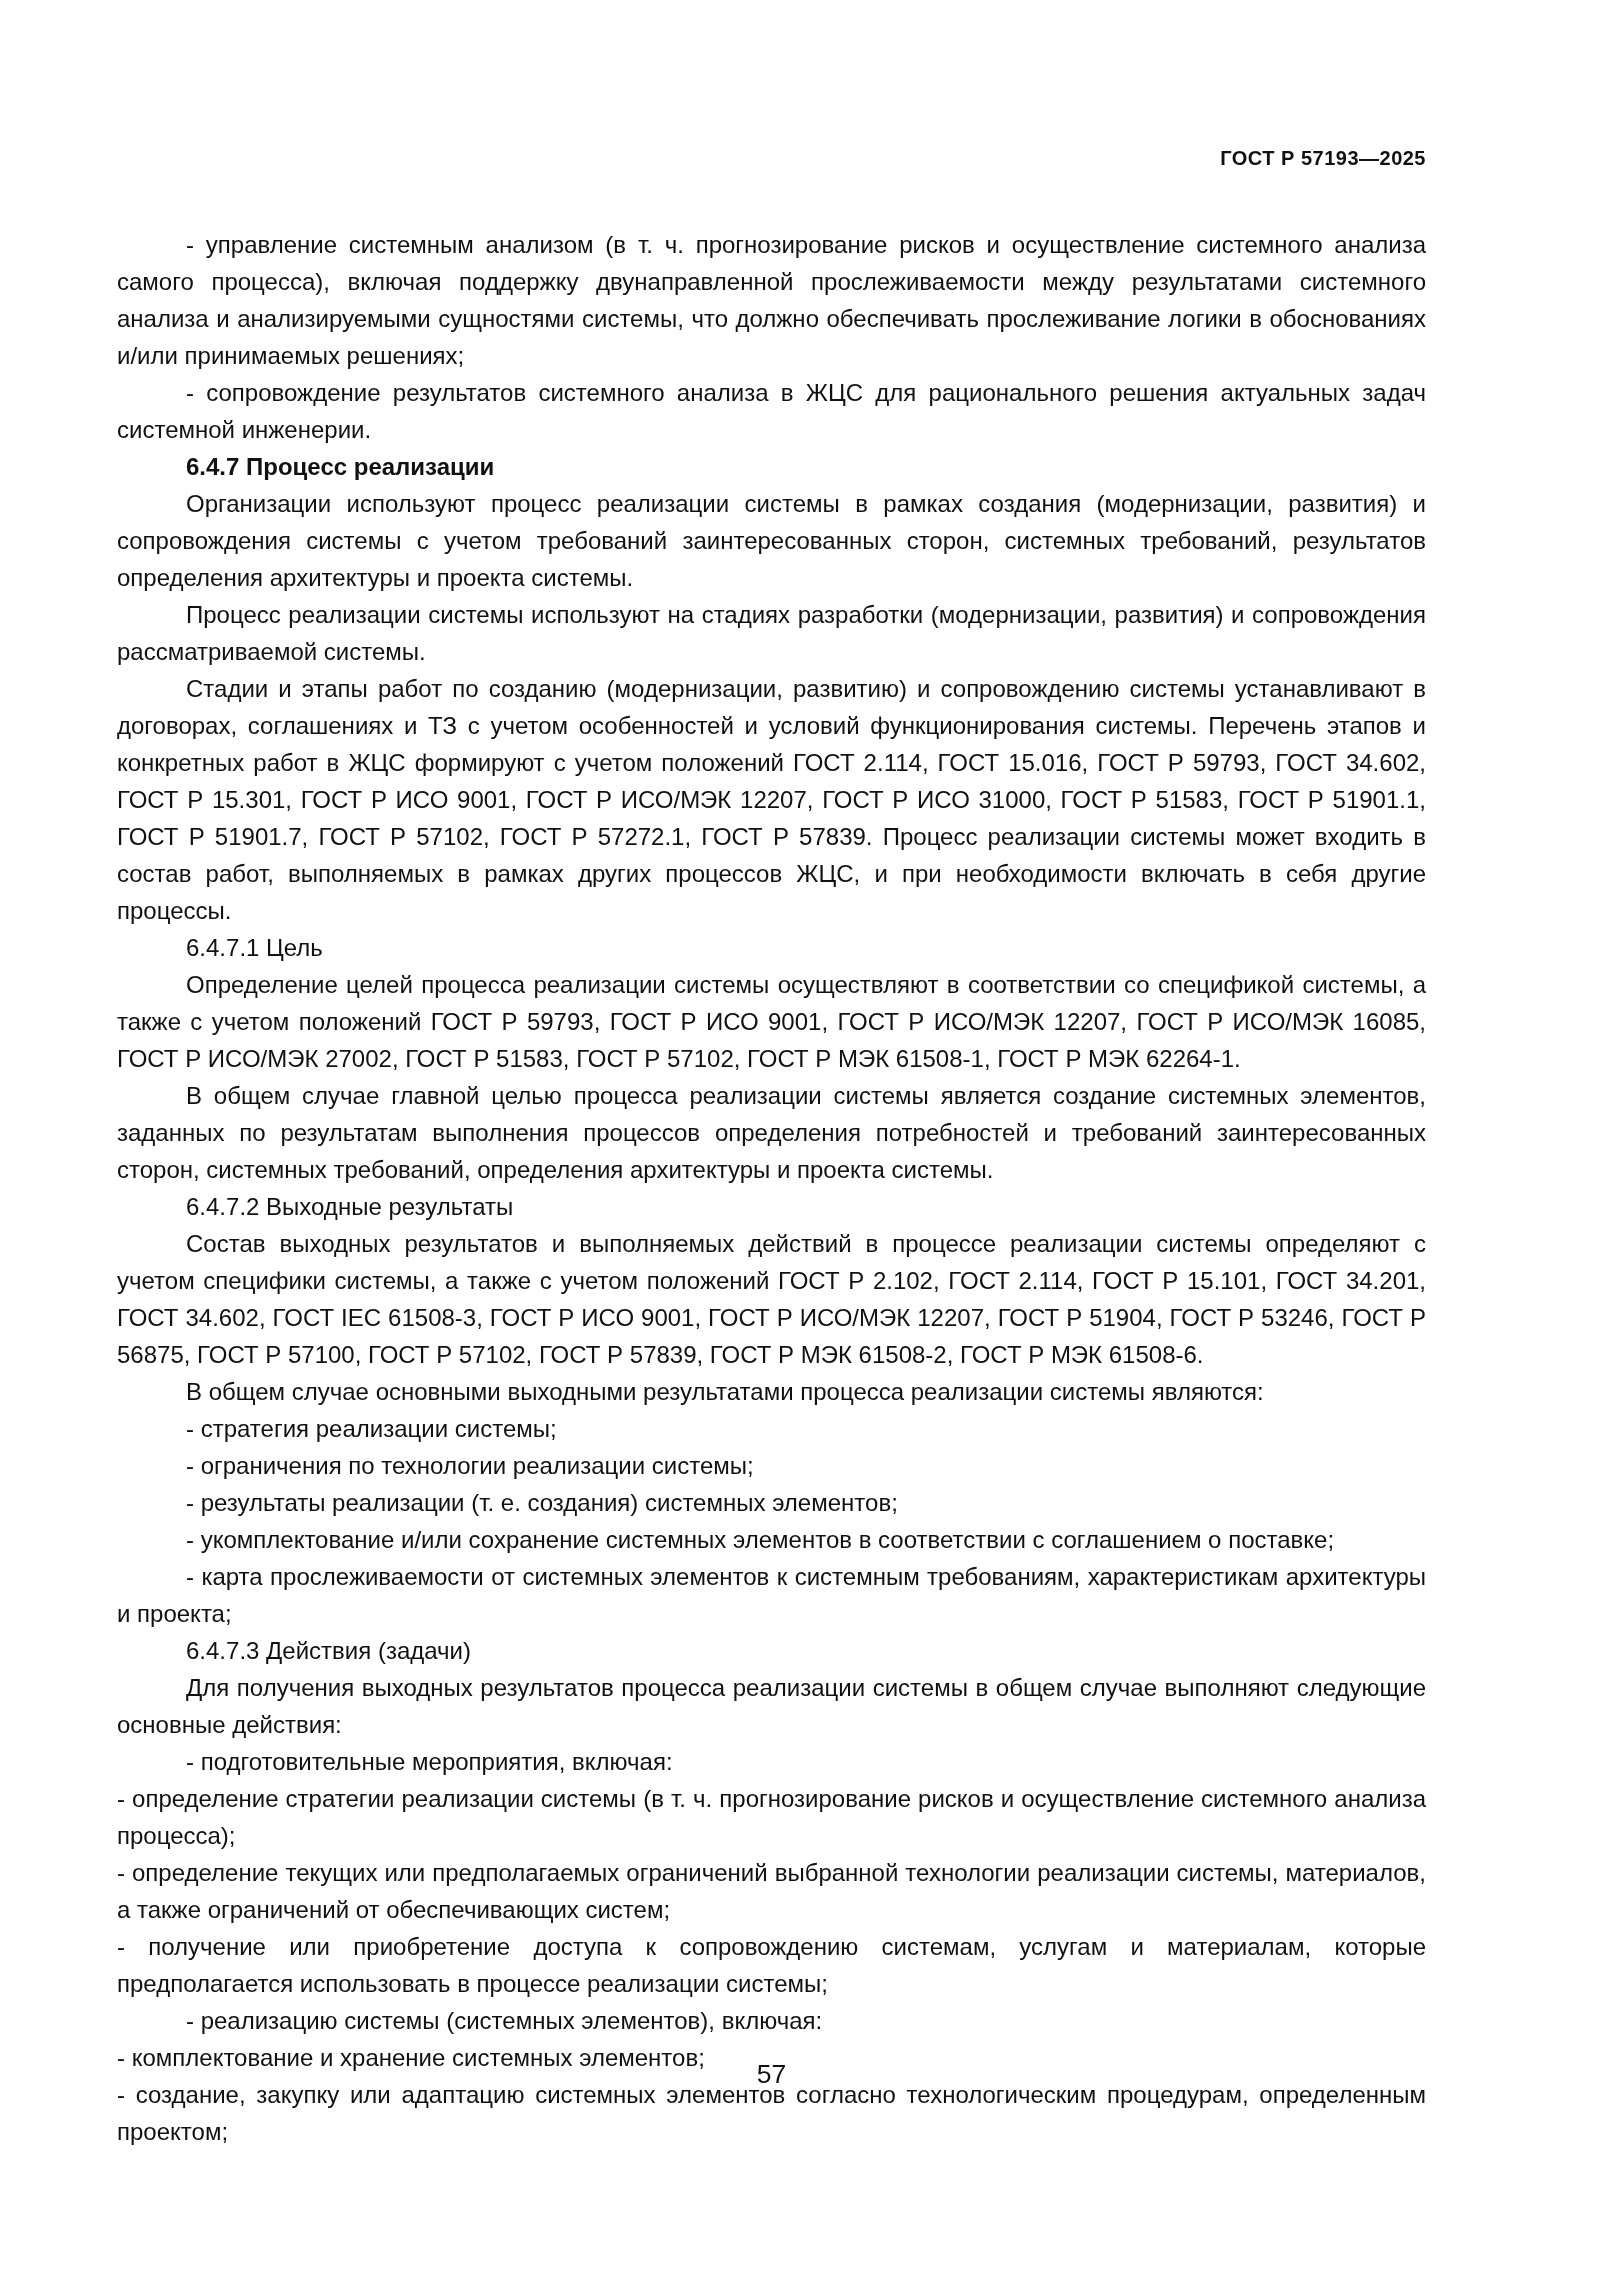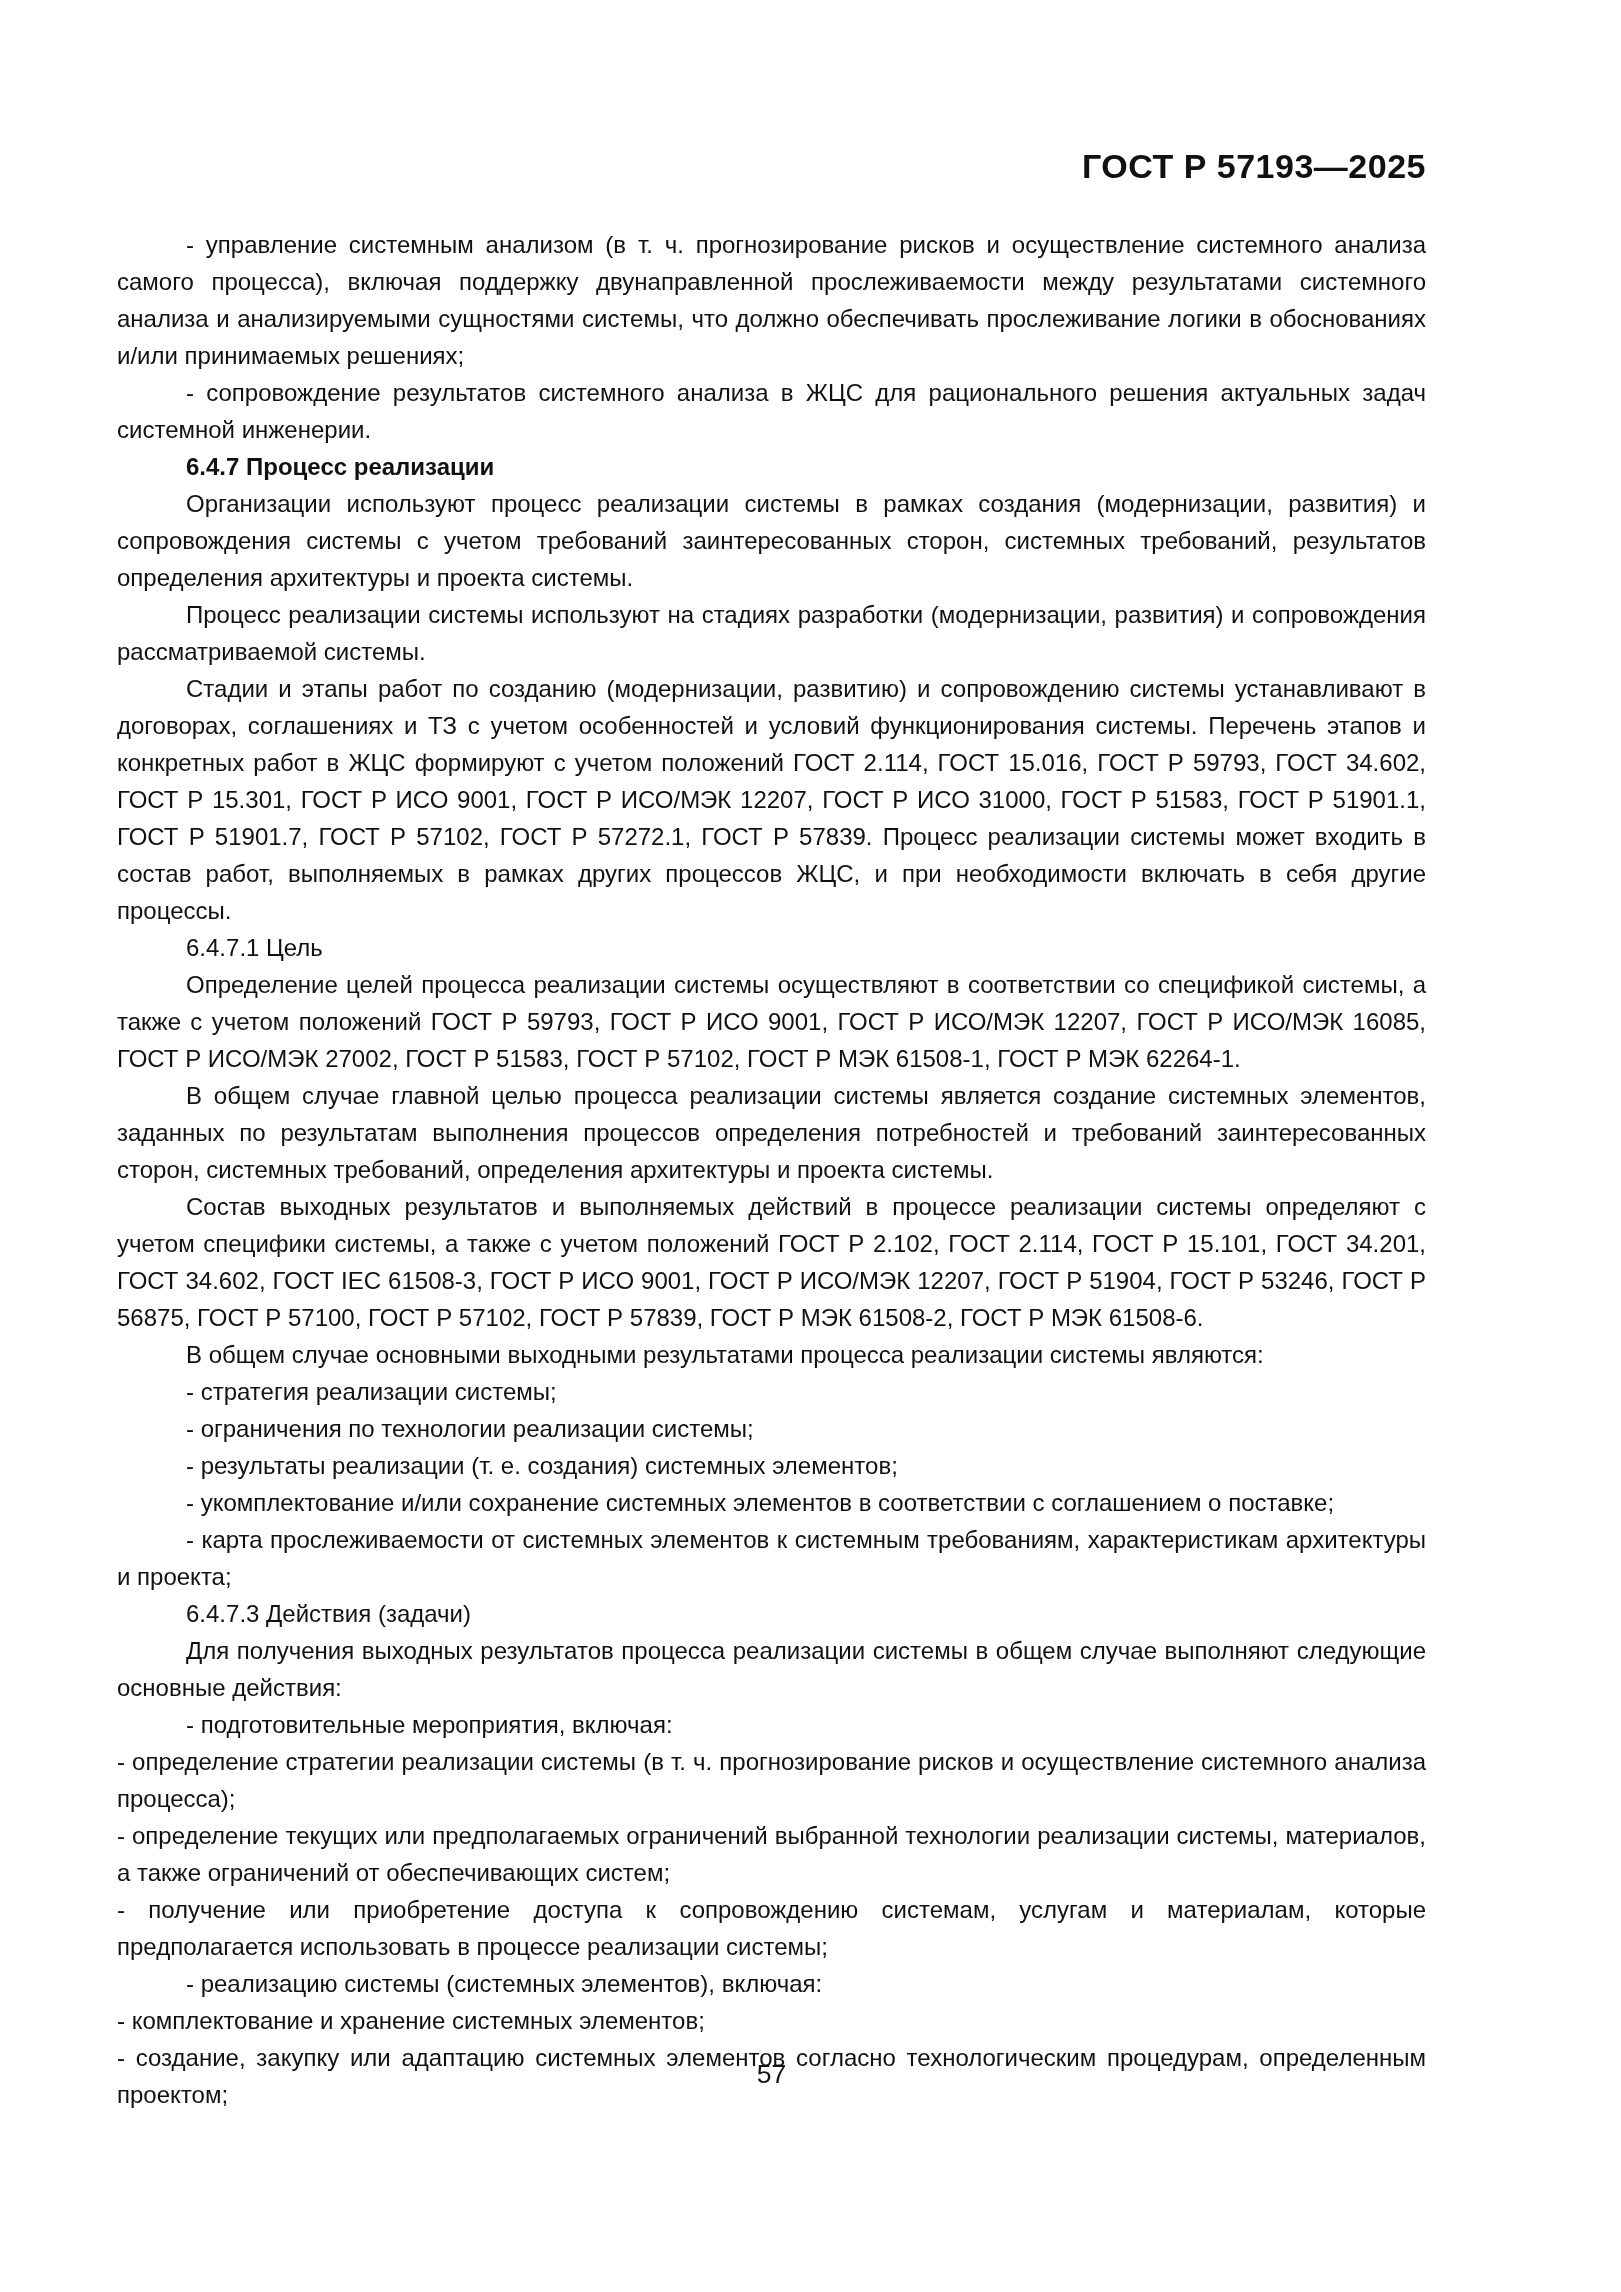--- a/index.html
+++ b/index.html
@@ -9,21 +9,21 @@
     background:#ffffff;
     color:#111111;
     font-family:"Liberation Sans", sans-serif;
     overflow:hidden;
     margin:0 auto;
   }
   .running-header{
     position:absolute;
     top:147px;left:117px;right:195px;
     text-align:right;
-    font-size:34px;
+    font-size:20px;
     font-weight:700;
     letter-spacing:0.5px;
   }
   .doc-body{
     position:absolute;
     top:226px;left:117px;right:195px;
     font-size:24px;
     line-height:37px;
   }
   .doc-body .p{margin:0;}
@@ -50,20 +50,21 @@
   <div class="doc-body">
       <div class="p li1">- управление системным анализом (в т. ч. прогнозирование рисков и осуществление системного анализа самого процесса), включая поддержку двунаправленной прослеживаемости между результатами системного анализа и анализируемыми сущностями системы, что должно обеспечивать прослеживание логики в обоснованиях и/или принимаемых решениях;</div>
       <div class="p li1">- сопровождение результатов системного анализа в ЖЦС для рационального решения актуальных задач системной инженерии.</div>
       <div class="p hbold">6.4.7 Процесс реализации</div>
       <div class="p para">Организации используют процесс реализации системы в рамках создания (модернизации, развития) и сопровождения системы с учетом требований заинтересованных сторон, системных требований, результатов определения архитектуры и проекта системы.</div>
       <div class="p para">Процесс реализации системы используют на стадиях разработки (модернизации, развития) и сопровождения рассматриваемой системы.</div>
       <div class="p para">Стадии и этапы работ по созданию (модернизации, развитию) и сопровождению системы устанавливают в договорах, соглашениях и ТЗ с учетом особенностей и условий функционирования системы. Перечень этапов и конкретных работ в ЖЦС формируют с учетом положений ГОСТ 2.114, ГОСТ 15.016, ГОСТ Р 59793, ГОСТ 34.602, ГОСТ Р 15.301, ГОСТ Р ИСО 9001, ГОСТ Р ИСО/МЭК 12207, ГОСТ Р ИСО 31000, ГОСТ Р 51583, ГОСТ Р 51901.1, ГОСТ Р 51901.7, ГОСТ Р 57102, ГОСТ Р 57272.1, ГОСТ Р 57839. Процесс реализации системы может входить в состав работ, выполняемых в рамках других процессов ЖЦС, и при необходимости включать в себя другие процессы.</div>
       <div class="p sub">6.4.7.1 Цель</div>
       <div class="p para">Определение целей процесса реализации системы осуществляют в соответствии со спецификой системы, а также с учетом положений ГОСТ Р 59793, ГОСТ Р ИСО 9001, ГОСТ Р ИСО/МЭК 12207, ГОСТ Р ИСО/МЭК 16085, ГОСТ Р ИСО/МЭК 27002, ГОСТ Р 51583, ГОСТ Р 57102, ГОСТ Р МЭК 61508-1, ГОСТ Р МЭК 62264-1.</div>
       <div class="p para">В общем случае главной целью процесса реализации системы является создание системных элементов, заданных по результатам выполнения процессов определения потребностей и требований заинтересованных сторон, системных требований, определения архитектуры и проекта системы.</div>
+      <div class="p sub">6.4.7.2 Выходные результаты</div>
       <div class="p para">Состав выходных результатов и выполняемых действий в процессе реализации системы определяют с учетом специфики системы, а также с учетом положений ГОСТ Р 2.102, ГОСТ 2.114, ГОСТ Р 15.101, ГОСТ 34.201, ГОСТ 34.602, ГОСТ IEC 61508-3, ГОСТ Р ИСО 9001, ГОСТ Р ИСО/МЭК 12207, ГОСТ Р 51904, ГОСТ Р 53246, ГОСТ Р 56875, ГОСТ Р 57100, ГОСТ Р 57102, ГОСТ Р 57839, ГОСТ Р МЭК 61508-2, ГОСТ Р МЭК 61508-6.</div>
       <div class="p para">В общем случае основными выходными результатами процесса реализации системы являются:</div>
       <div class="p li1">- стратегия реализации системы;</div>
       <div class="p li1">- ограничения по технологии реализации системы;</div>
       <div class="p li1">- результаты реализации (т. е. создания) системных элементов;</div>
       <div class="p li1">- укомплектование и/или сохранение системных элементов в соответствии с соглашением о поставке;</div>
       <div class="p li1">- карта прослеживаемости от системных элементов к системным требованиям, характеристикам архитектуры и проекта;</div>
       <div class="p sub">6.4.7.3 Действия (задачи)</div>
       <div class="p para">Для получения выходных результатов процесса реализации системы в общем случае выполняют следующие основные действия:</div>
       <div class="p li1">- подготовительные мероприятия, включая:</div>

